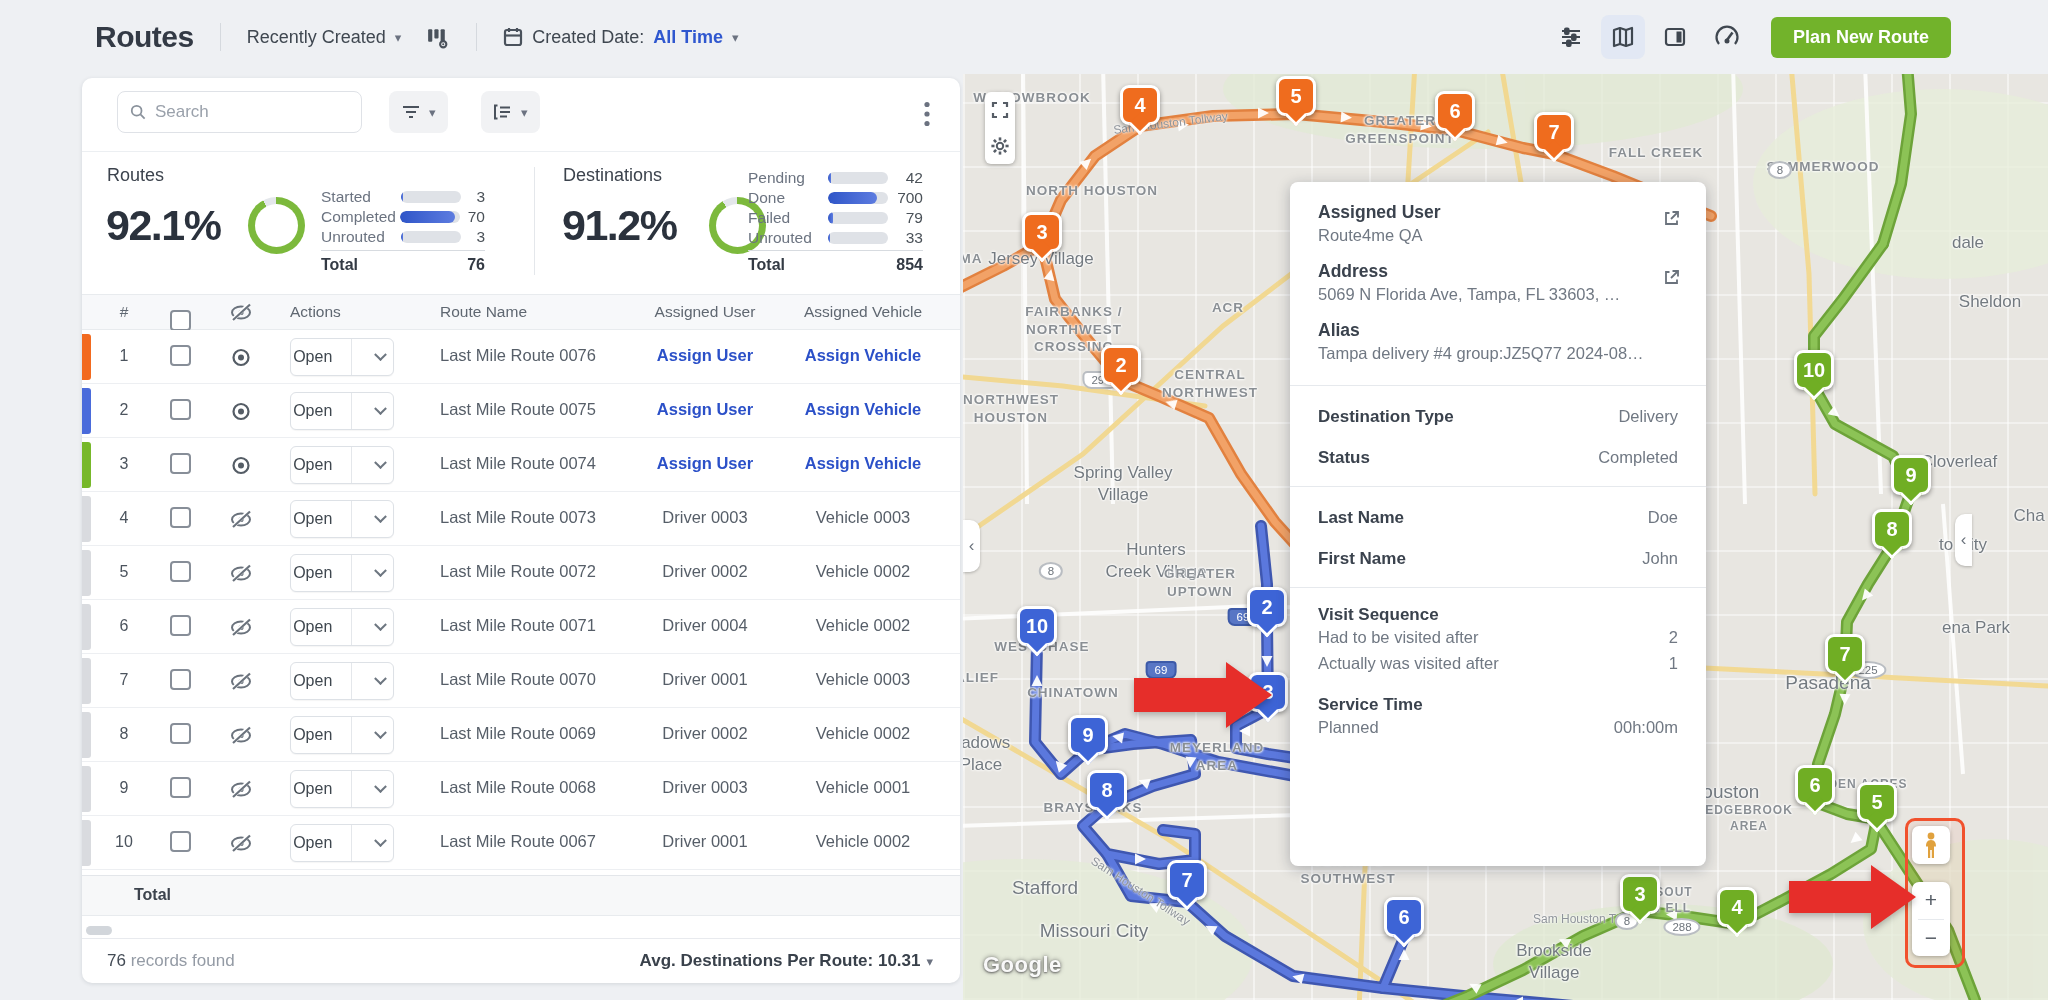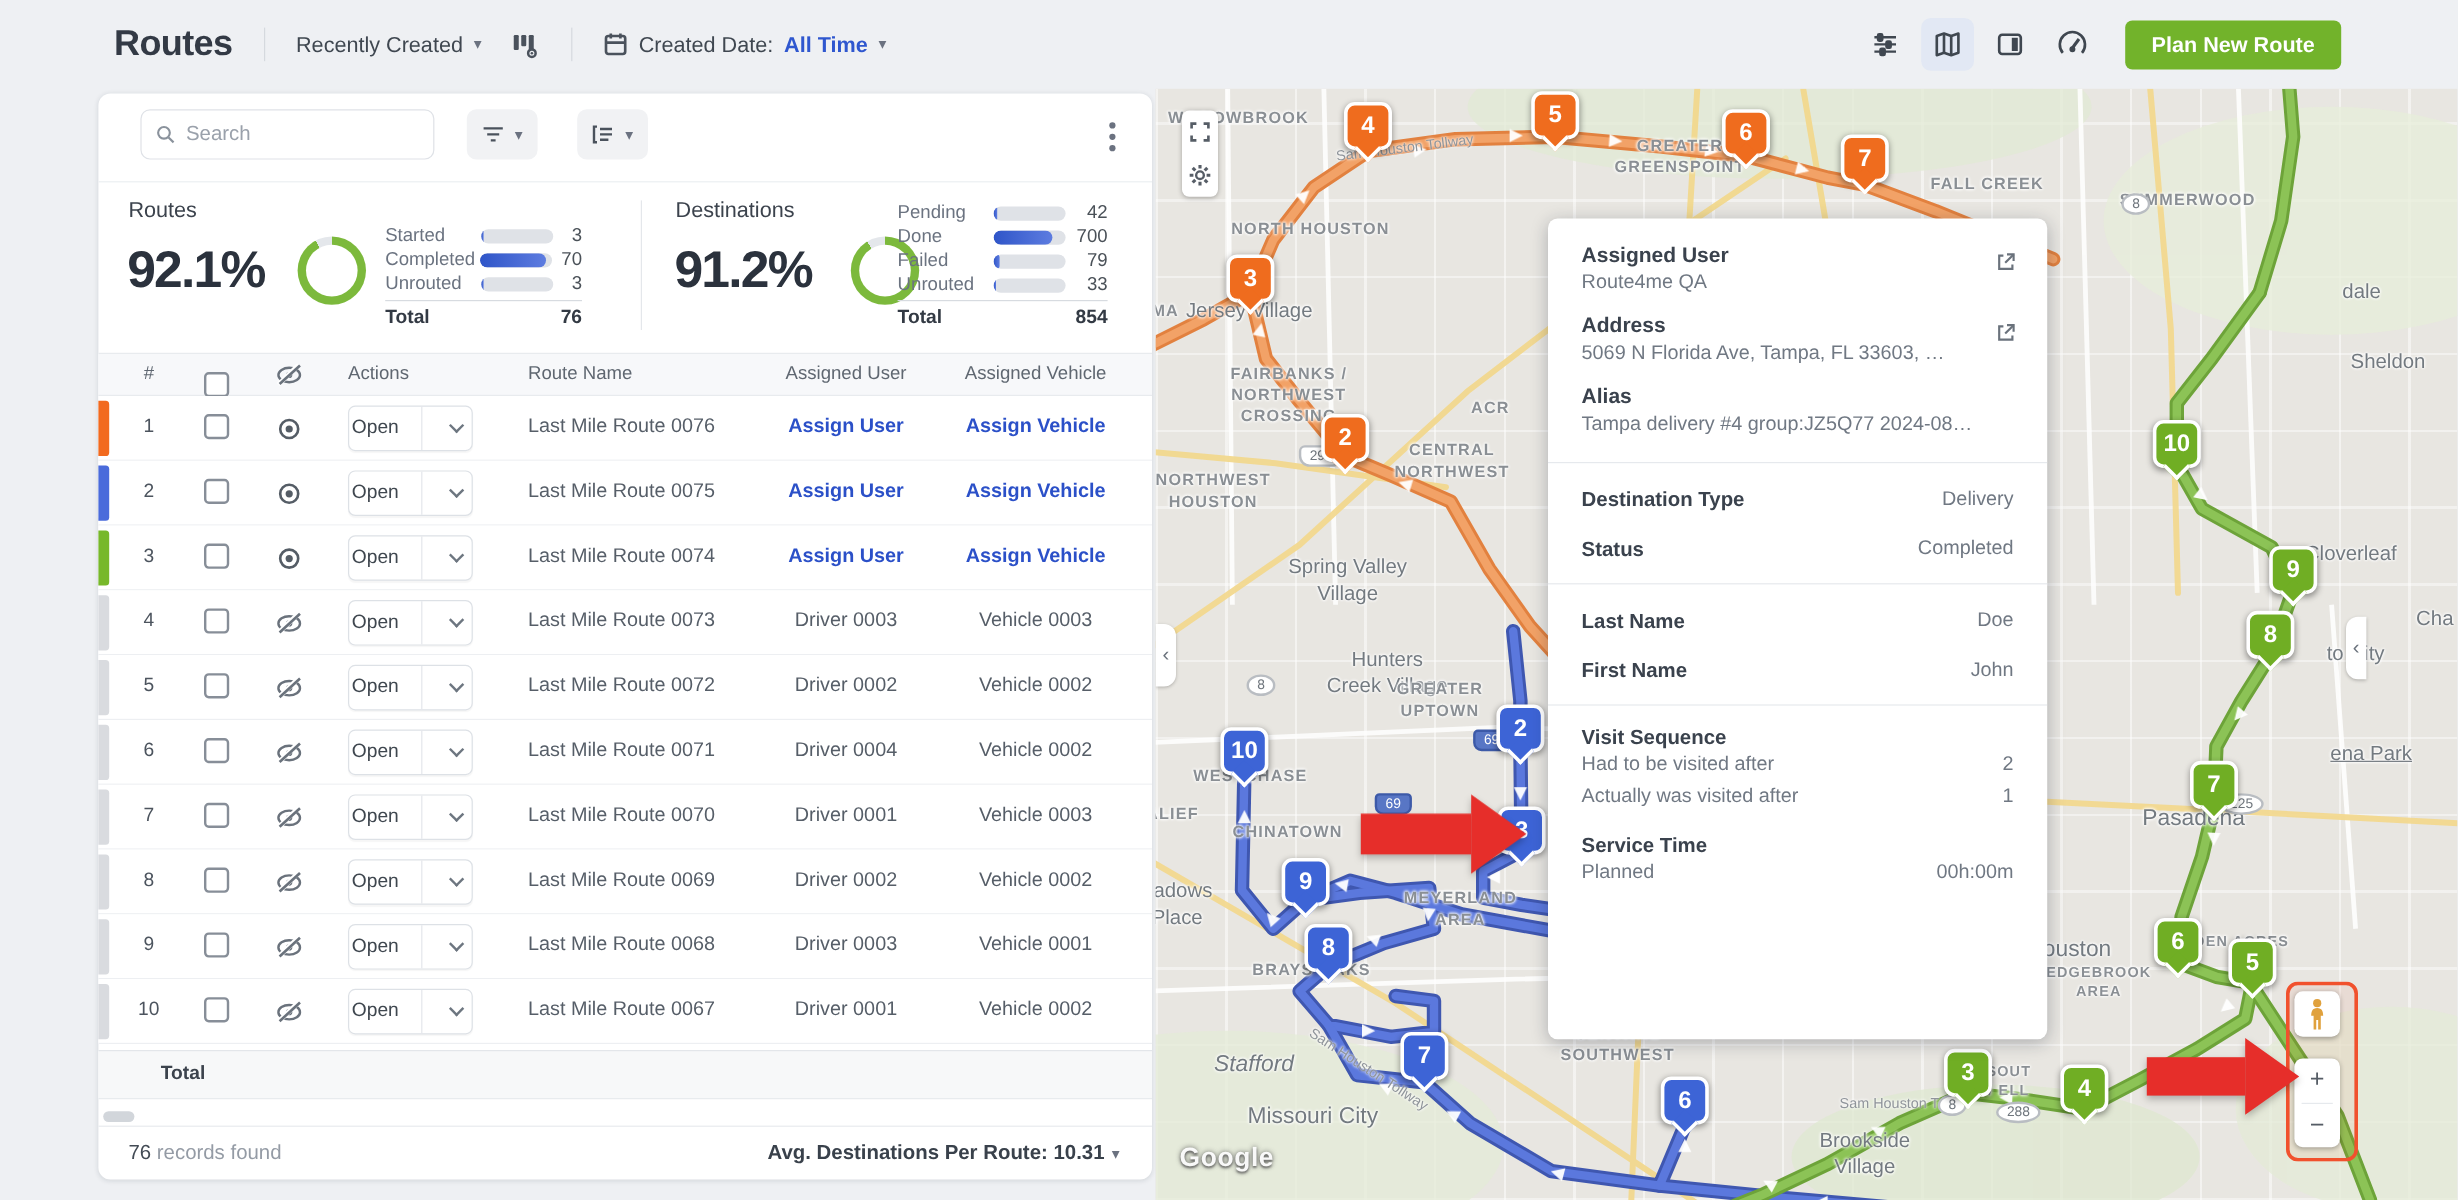--- a/index.html
+++ b/index.html
@@ -653,42 +653,42 @@
         <div class="mlabel area" style="left: 69px; top: 24px;">WILLOWBROOK</div>
         <div class="mlabel area" style="left: 437px; top: 56px;">GREATER<br>GREENSPOINT</div>
         <div class="mlabel area" style="left: 693px; top: 79px;">FALL CREEK</div>
         <div class="mlabel area" style="left: 860px; top: 93px;">SUMMERWOOD</div>
         <div class="mlabel area" style="left: 129px; top: 117px;">NORTH HOUSTON</div>
         <div class="mlabel city" style="left: 78px; top: 185px;">Jersey Village</div>
         <div class="mlabel area" style="left: 8px; top: 185px;">MA</div>
         <div class="mlabel city" style="left: 1005px; top: 169px;">dale</div>
         <div class="mlabel city" style="left: 1027px; top: 228px;">Sheldon</div>
         <div class="mlabel area" style="left: 111px; top: 255px;">FAIRBANKS /<br>NORTHWEST<br>CROSSING</div>
-        <div class="mlabel area" style="left: 279px; top: 234px; margin-top: 32px;">ACR</div>
+        <div class="mlabel area" style="left: 265px; top: 234px;">ACR</div>
         <div class="mlabel area" style="left: 48px; top: 335px;">NORTHWEST<br>HOUSTON</div>
         <div class="mlabel area" style="left: 247px; top: 310px;">CENTRAL<br>NORTHWEST</div>
         <div class="mlabel city" style="left: 996px; top: 388px;">Cloverleaf</div>
         <div class="mlabel city" style="left: 160px; top: 410px;">Spring Valley<br>Village</div>
         <div class="mlabel city" style="left: 1035px; top: 442px; margin-left: 31px;">Cha</div>
         <div class="mlabel city" style="left: 1000px; top: 471px;">to City</div>
         <div class="mlabel city" style="left: 193px; top: 487px;">Hunters<br>Creek Village</div>
         <div class="mlabel area" style="left: 237px; top: 509px;">GREATER<br>UPTOWN</div>
-        <div class="mlabel city" style="left: 1013px; top: 554px; text-decoration: underline;">ena Park</div>
+        <div class="mlabel city" style="left: 1013px; top: 554px;">ena Park</div>
         <div class="mlabel area" style="left: 79px; top: 573px;">WESTCHASE</div>
         <div class="mlabel area" style="left: 14px; top: 604px;">ALIEF</div>
         <div class="mlabel area" style="left: 110px; top: 619px;">CHINATOWN</div>
         <div class="mlabel city big" style="left: 865px; top: 609px;">Pasadena</div>
         <div class="mlabel area" style="left: 254px; top: 683px;">MEYERLAND<br>AREA</div>
         <div class="mlabel city" style="left: 18px; top: 680px;">eadows<br>Place</div>
         <div class="mlabel city big" style="left: 761px; top: 718px;">Houston</div>
         <div class="mlabel area small" style="left: 905px; top: 711px;">DEN ACRES</div>
         <div class="mlabel area small" style="left: 786px; top: 745px;">EDGEBROOK<br>AREA</div>
         <div class="mlabel area" style="left: 130px; top: 734px;">BRAYS OAKS</div>
         <div class="mlabel area" style="left: 385px; top: 796px;">CENTRAL<br>SOUTHWEST</div>
-        <div class="mlabel city big" style="left: 82px; top: 814px; font-style: italic;">Stafford</div>
+        <div class="mlabel city big" style="left: 82px; top: 814px;">Stafford</div>
         <div class="mlabel area small" style="left: 711px; top: 827px;">SOUT<br>/ ELL</div>
         <div class="mlabel city big" style="left: 131px; top: 857px;">Missouri City</div>
         <div class="mlabel city" style="left: 591px; top: 888px;">Brookside<br>Village</div>
         <div class="shield" style="left: 817px; top: 96px;">8</div>
         <div class="shield" style="left: 88px; top: 497px;">8</div>
         <div class="shield" style="left: 905px; top: 596px;">225</div>
         <div class="shield" style="left: 664px; top: 847px;">8</div>
         <div class="shield" style="left: 719px; top: 853px;">288</div>
         <div class="shield us" style="left: 138px; top: 306px;">290</div>
         <div class="shield interstate" style="left: 198px; top: 596px;">69</div>

